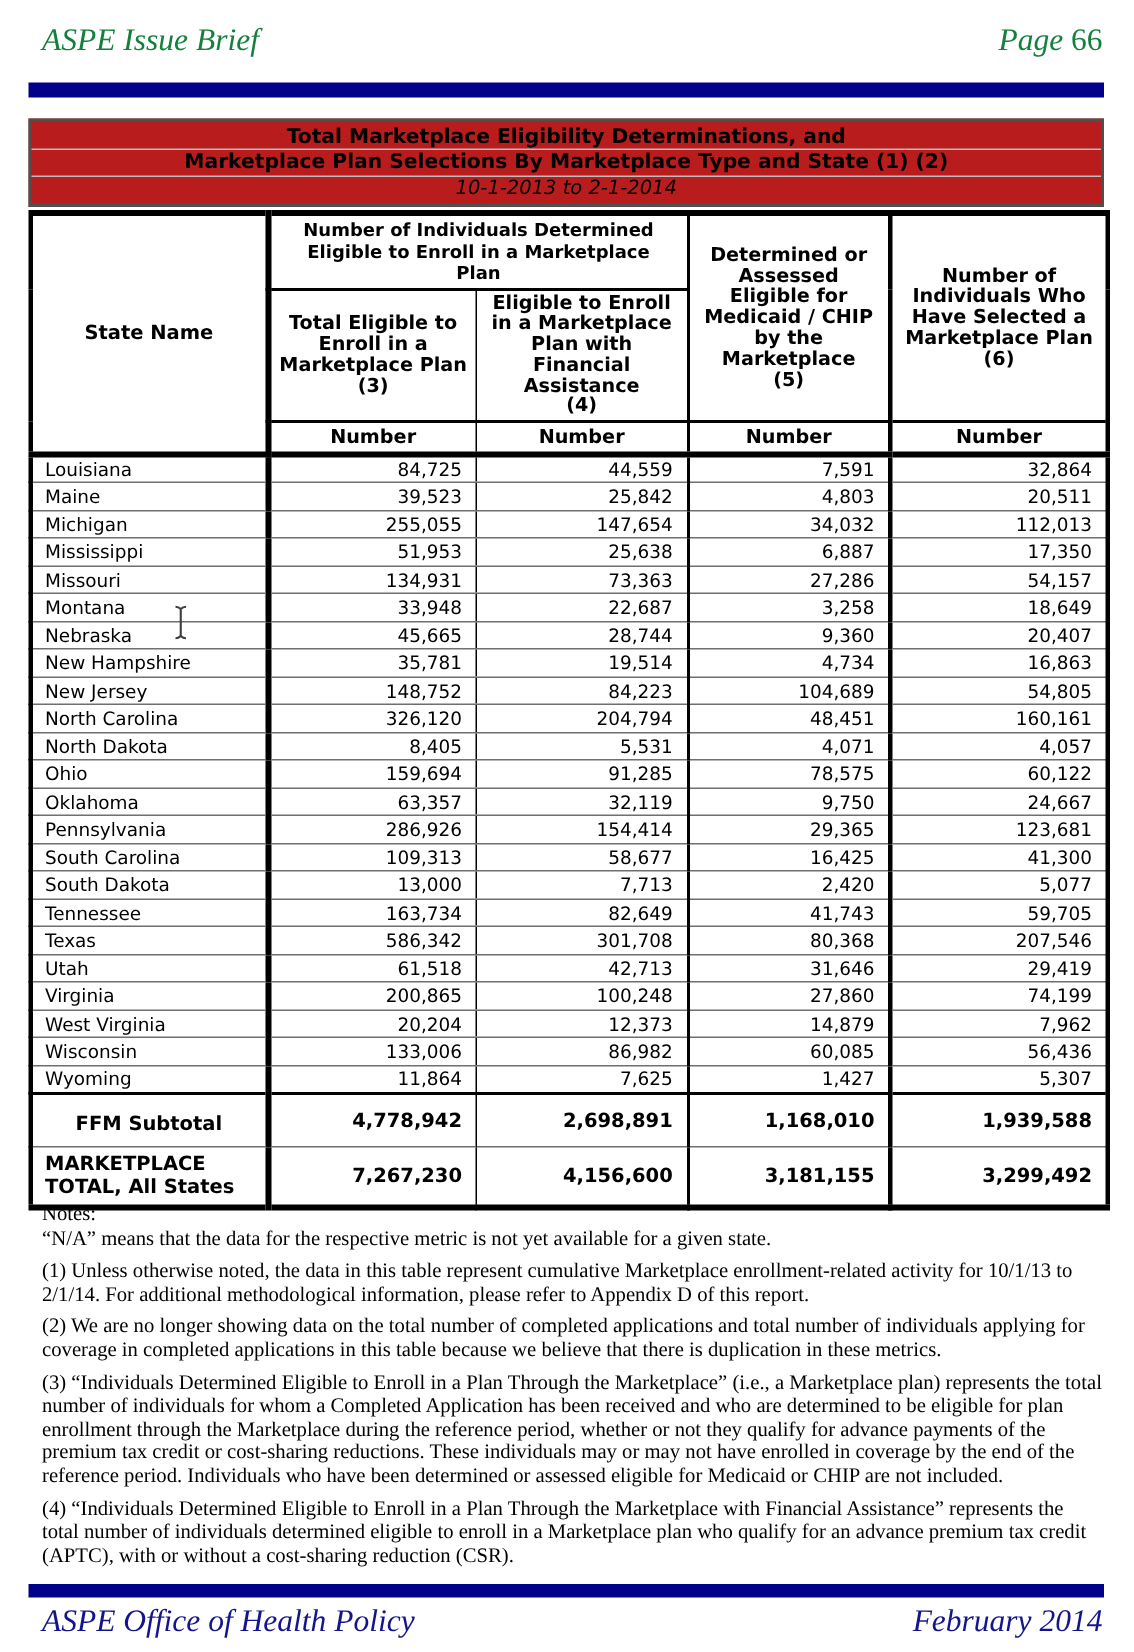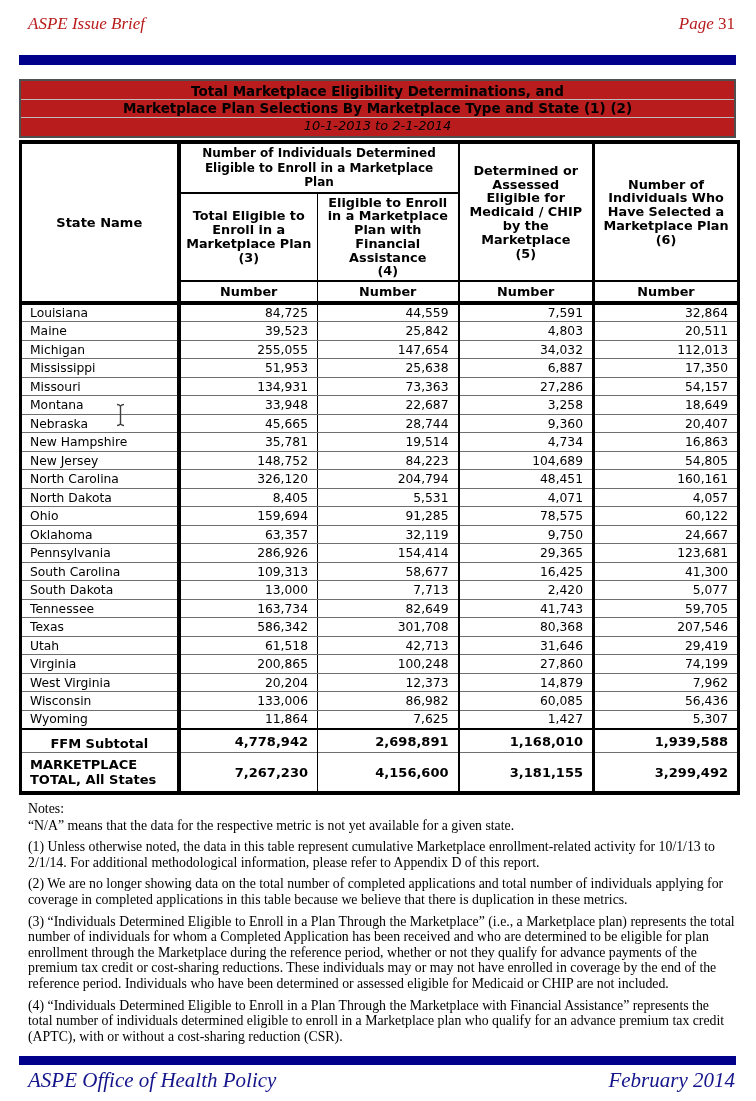--- a/index.html
+++ b/index.html
@@ -6,21 +6,21 @@
   .page {
     position:relative; width:756px; height:1101px; background:#ffffff;
     overflow:hidden; font-family:"DejaVu Sans", sans-serif;
   }
 
   
   .doc-header {
     position:absolute; top:14px; left:28px; right:21px;
     display:flex; justify-content:space-between; align-items:baseline;
     font-family:"Liberation Serif", serif; font-style:italic;
-    font-size:17px; color:#b91c1c;
+    font-size:21px; color:#15803d;
   }
   .pagenum-digits { font-style:normal; }
   .rule { position:absolute; left:19px; width:717px; background:#00008b; }
   .top-rule { top:55px; height:10px; }
   .bottom-rule { top:1056px; height:9px; }
   .doc-footer {
     position:absolute; top:1068px; left:28px; right:21px;
     display:flex; justify-content:space-between; align-items:baseline;
     font-family:"Liberation Serif", serif; font-style:italic;
     font-size:21px; color:#14148b;
@@ -68,21 +68,21 @@
   }
   .r-num th { font-size:12.8px; font-weight:bold; text-align:center; vertical-align:middle; border-bottom:4px solid #000; }
 
   
   .data-row { height:18.5px; }
   .data-row td { border-bottom:1px solid #6f6f6f; font-size:12.3px; color:#000; }
   .data-row .state { text-align:left; padding-left:8px; }
   .data-row .val { text-align:right; padding-right:9px; }
 
   
-  .subtotal-row { height:24px; }
+  .subtotal-row { height:36px; }
   .subtotal-row td { border-top:2px solid #000; font-weight:bold; font-size:13px; vertical-align:middle; }
   .subtotal-row .sub-label { text-align:center; padding-top:6px; }
   .total-row { height:40px; }
   .total-row td { border-top:1px solid #6f6f6f; font-weight:bold; font-size:13px; vertical-align:middle; }
   .total-row .total-label { text-align:left; padding-left:8px; line-height:15px; }
   .subtotal-row .val, .total-row .val { text-align:right; padding-right:9px; }
 
   
   .notes {
     position:absolute; top:801px; left:28px; width:707px;
@@ -94,21 +94,21 @@
   
   .cursor { position:absolute; left:115px; top:403px; }
 </style>
 </head>
 <body>
 
 <div class="page">
 
   <div class="doc-header">
     <span>ASPE Issue Brief</span>
-    <span><span>Page</span>&nbsp;<span class="pagenum-digits">31</span></span>
+    <span><span>Page</span>&nbsp;<span class="pagenum-digits">66</span></span>
   </div>
 
   <div class="rule top-rule"></div>
 
   <div class="title-box">
     <div class="tline1">Total Marketplace Eligibility Determinations, and</div>
     <div class="tline2">Marketplace Plan Selections By Marketplace Type and State (1) (2)</div>
     <div class="tline3">10-1-2013 to 2-1-2014</div>
   </div>
 

